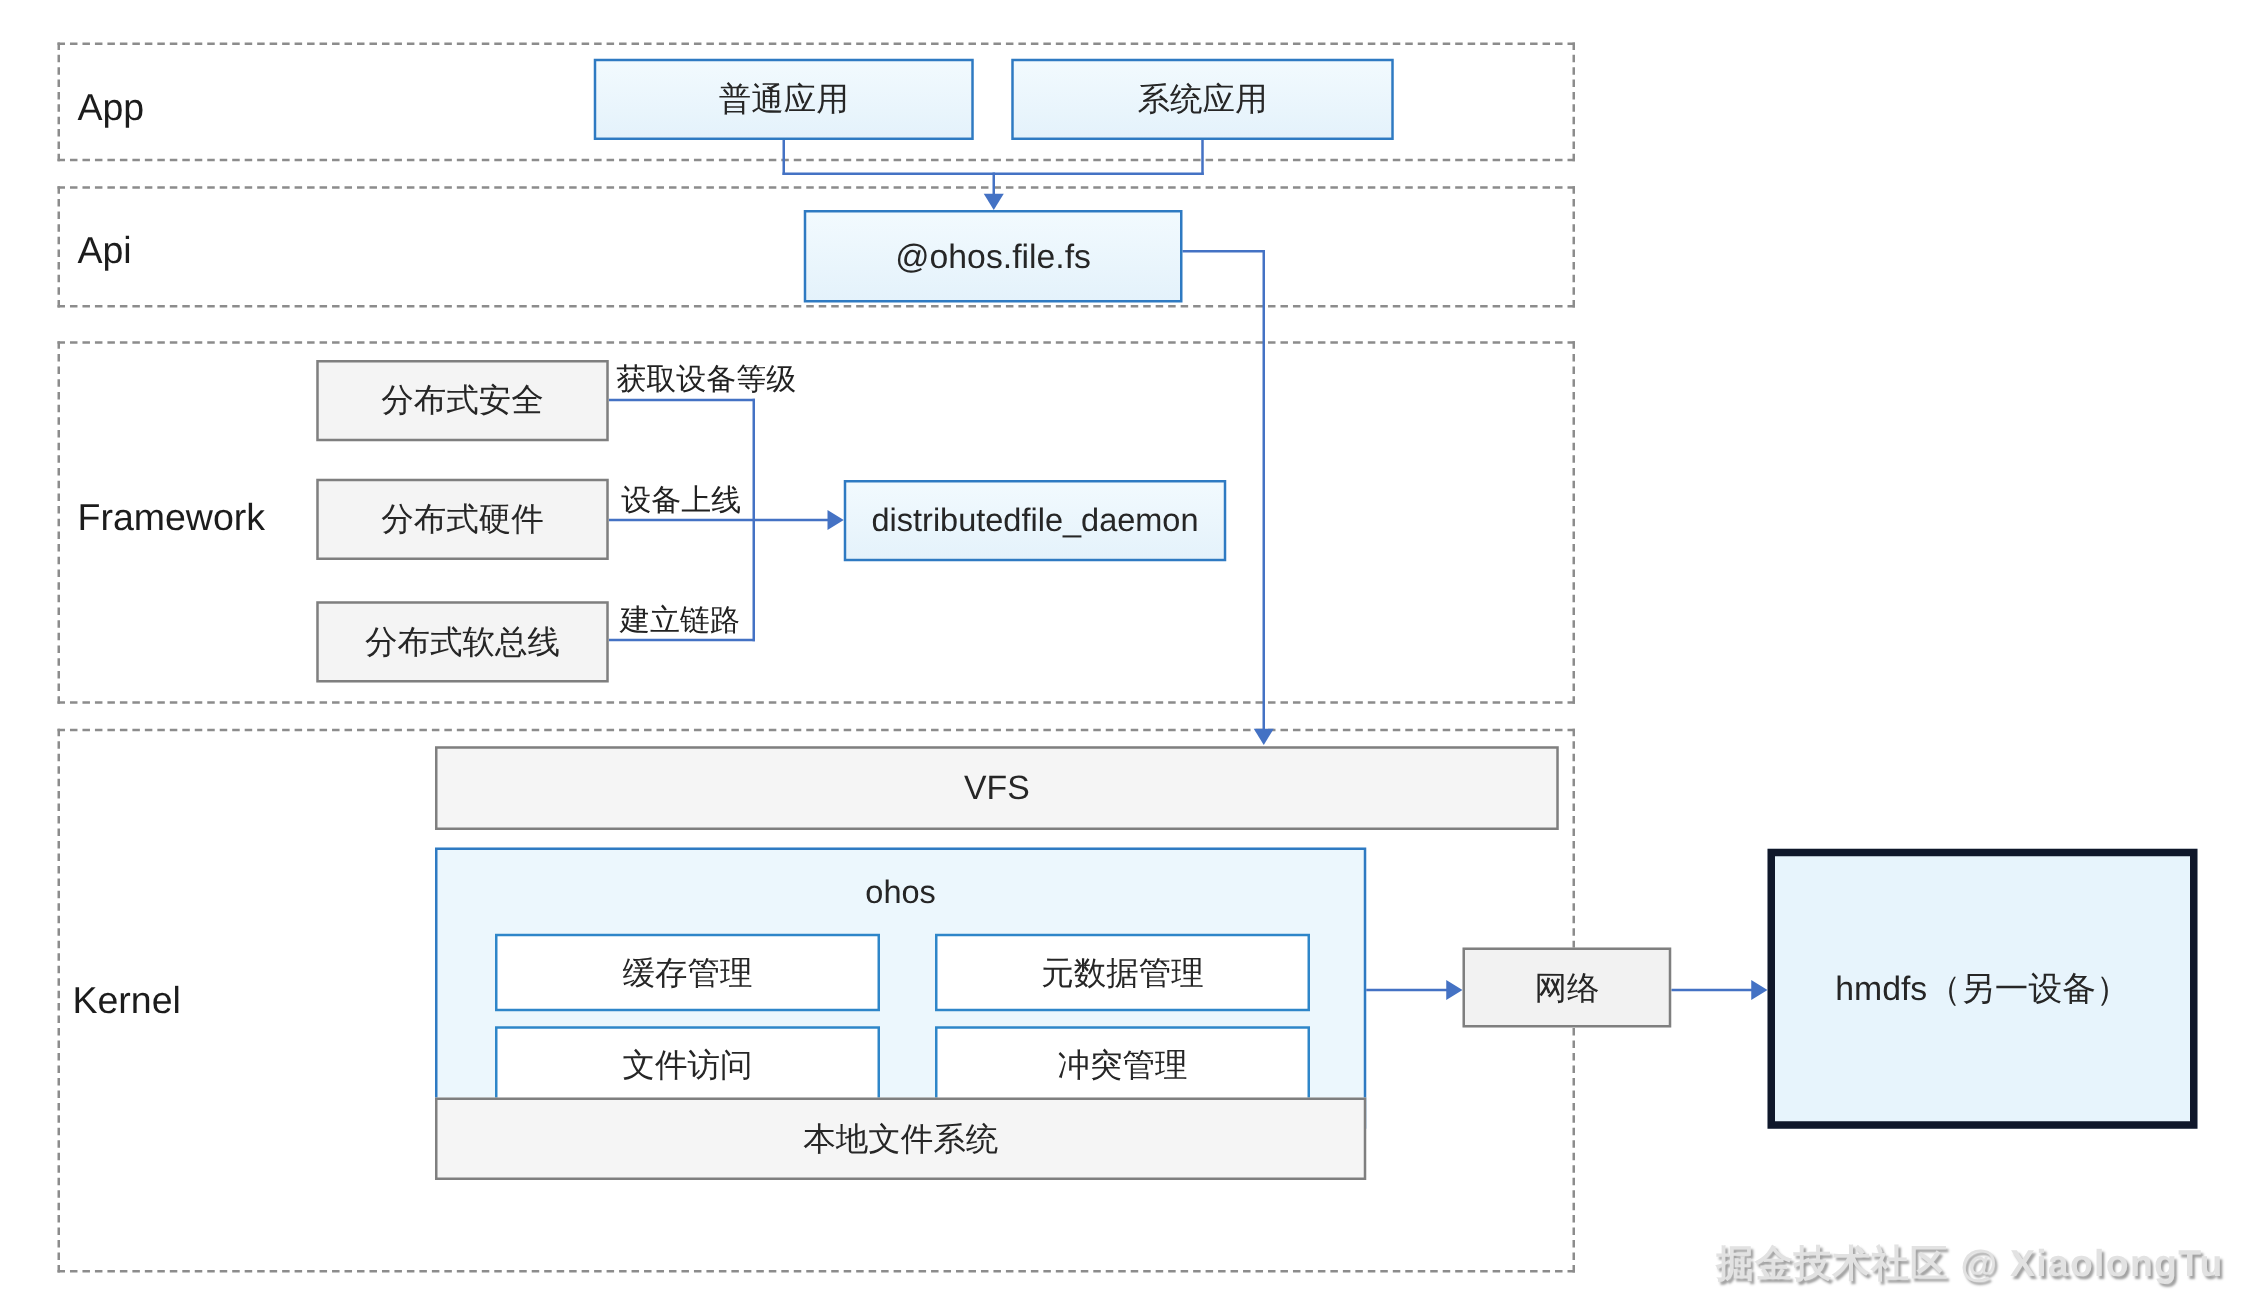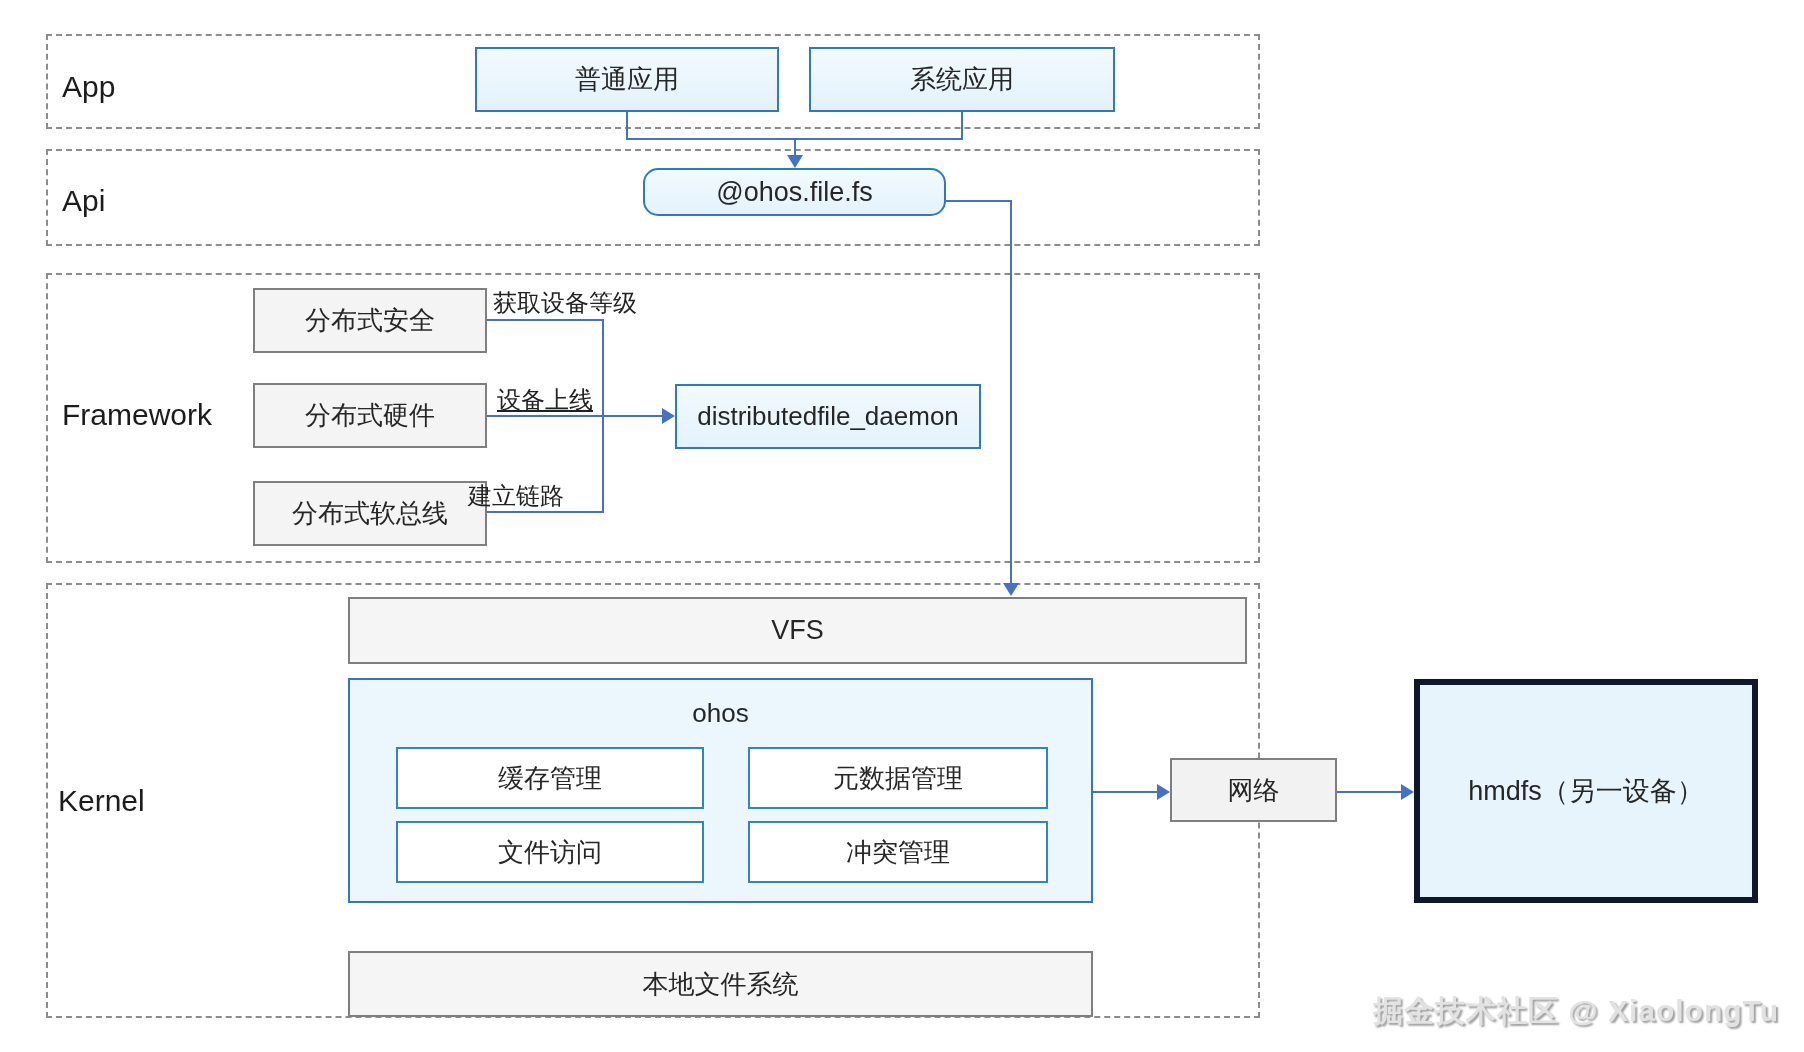--- a/index.html
+++ b/index.html
@@ -123,52 +123,52 @@
 
   <div class="node blue-node-grad" style="left:475px;top:47px;width:304px;height:65px;">普通应用</div>
   <div class="node blue-node-grad" style="left:809px;top:47px;width:306px;height:65px;">系统应用</div>
 
   <div class="vline" style="left:626px;top:112px;height:28px;"></div>
   <div class="vline" style="left:961px;top:112px;height:28px;"></div>
   <div class="hline" style="left:626px;top:138px;width:337px;"></div>
   <div class="vline" style="left:794px;top:138px;height:18px;"></div>
   <div class="arrow-down" style="left:787px;top:155px;"></div>
 
-  <div class="node blue-node-grad" style="left:643px;top:168px;width:303px;height:48px;font-size:27px;border-radius:15px;">@ohos.file.fs</div>
+  <div class="node blue-node-grad" style="left:643px;top:168px;width:303px;height:74px;font-size:27px;">@ohos.file.fs</div>
 
   <div class="hline" style="left:946px;top:200px;width:66px;"></div>
   <div class="vline" style="left:1010px;top:200px;height:384px;"></div>
   <div class="arrow-down" style="left:1003px;top:583px;"></div>
 
   <div class="node gray-node" style="left:253px;top:288px;width:234px;height:65px;">分布式安全</div>
   <div class="node gray-node" style="left:253px;top:383px;width:234px;height:65px;">分布式硬件</div>
   <div class="node blue-node-grad" style="left:675px;top:384px;width:306px;height:65px;">distributedfile_daemon</div>
   <div class="node gray-node" style="left:253px;top:481px;width:234px;height:65px;">分布式软总线</div>
 
   <div class="hline" style="left:487px;top:319px;width:117px;"></div>
   <div class="hline" style="left:487px;top:511px;width:117px;"></div>
   <div class="vline" style="left:602px;top:319px;height:194px;"></div>
   <div class="hline" style="left:487px;top:415px;width:176px;"></div>
   <div class="arrow-right" style="left:662px;top:408px;"></div>
 
   <div class="edge-label" style="left:493px;top:287px;">获取设备等级</div>
-  <div class="edge-label" style="left:497px;top:384px;text-decoration:underline;">设备上线</div>
-  <div class="edge-label" style="left:468px;top:480px;">建立链路</div>
+  <div class="edge-label" style="left:497px;top:384px;">设备上线</div>
+  <div class="edge-label" style="left:496px;top:480px;">建立链路</div>
 
   <div class="node gray-node" style="left:348px;top:597px;width:899px;height:67px;font-size:27px;background:#f5f5f5;">VFS</div>
 
   <div class="hmdfs-container" style="left:348px;top:678px;width:745px;height:225px;">
     <div class="hmdfs-title">ohos</div>
   </div>
   <div class="node white-node" style="left:396px;top:747px;width:308px;height:62px;">缓存管理</div>
   <div class="node white-node" style="left:748px;top:747px;width:300px;height:62px;">元数据管理</div>
   <div class="node white-node" style="left:396px;top:821px;width:308px;height:62px;">文件访问</div>
   <div class="node white-node" style="left:748px;top:821px;width:300px;height:62px;">冲突管理</div>
 
-  <div class="node gray-node" style="left:348px;top:951px;width:745px;height:66px;background:#f5f5f5;">本地文件系统</div>
+  <div class="node gray-node" style="left:348px;top:878px;width:745px;height:66px;background:#f5f5f5;">本地文件系统</div>
 
   <div class="hline" style="left:1093px;top:791px;width:66px;"></div>
   <div class="arrow-right" style="left:1157px;top:784px;"></div>
   <div class="node gray-node" style="left:1170px;top:758px;width:167px;height:64px;background:#f2f2f2;">网络</div>
   <div class="hline" style="left:1337px;top:791px;width:65px;"></div>
   <div class="arrow-right" style="left:1401px;top:784px;"></div>
   <div class="node blue-node" style="left:1414px;top:679px;width:344px;height:224px;font-size:27px;background:#e7f4fc;">hmdfs（另一设备）</div>
 
   <div class="watermark">掘金技术社区 @ XiaolongTu</div>
 

